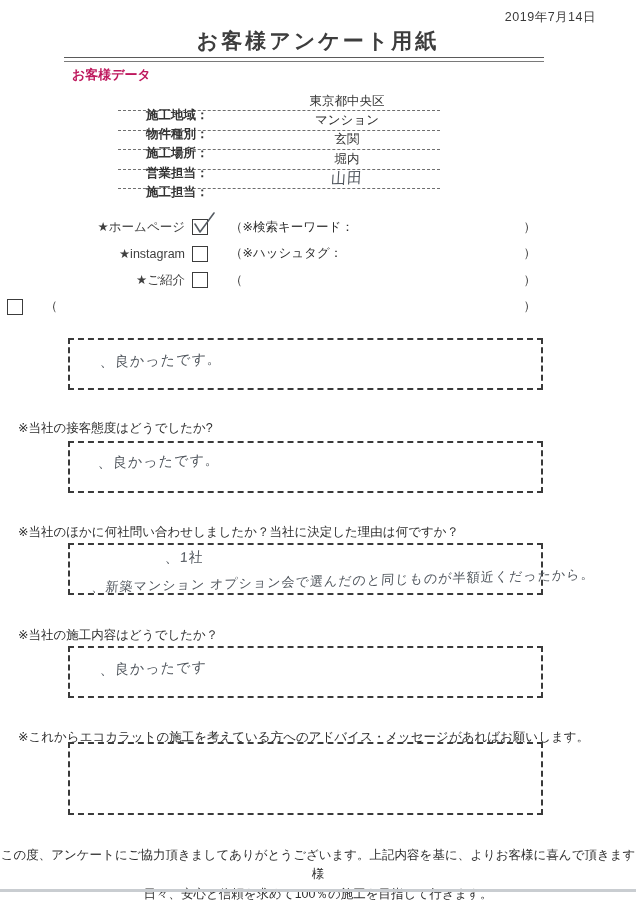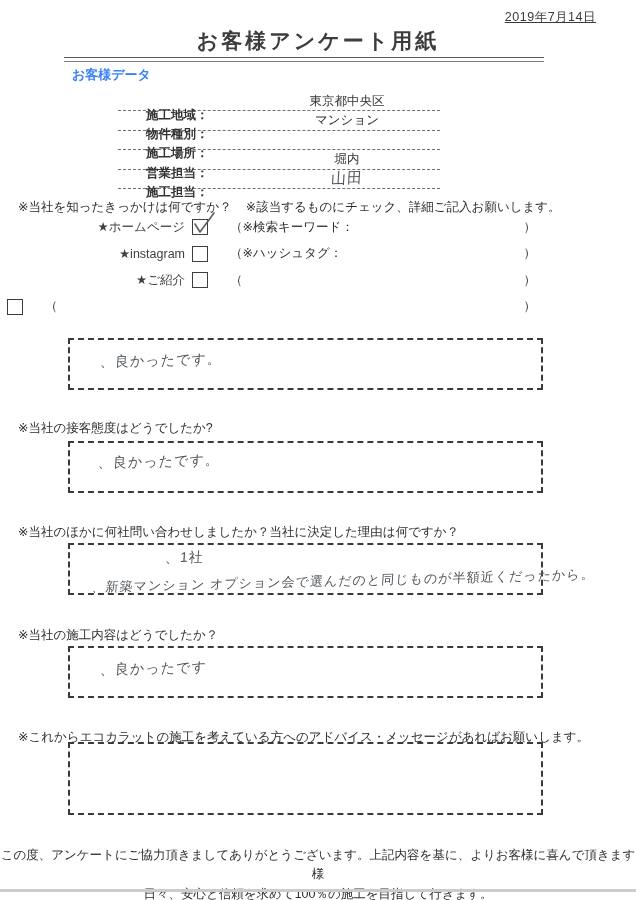--- a/index.html
+++ b/index.html
@@ -3,33 +3,33 @@
 <meta charset="utf-8">
 <style>
   html,body{margin:0;padding:0;}
   body{
     width:636px;height:900px;background:#ffffff;position:relative;
     font-family:"Liberation Sans","DejaVu Sans",sans-serif;
     color:#2e2e2e;overflow:hidden;
   }
   .page{position:absolute;inset:0;}
 
-  .date{position:absolute;top:9px;right:40px;font-size:12.5px;color:#3a3a3a;letter-spacing:.5px;text-decoration:underline;}
+  .date{position:absolute;top:9px;right:40px;font-size:12.5px;color:#3a3a3a;letter-spacing:.5px;}
 
   .title{
     position:absolute;top:27px;left:0;width:636px;text-align:center;
     font-family:"Liberation Serif","DejaVu Serif",serif;
     font-size:21px;letter-spacing:3px;color:#3d3d3d;font-weight:600;
   }
   .title-rule{
     position:absolute;top:57px;left:64px;width:480px;height:3px;
     border-top:1.5px solid #5a5a5a;border-bottom:1px solid #7a7a7a;
   }
 
-  .cust-heading{position:absolute;top:66px;left:72px;font-size:13px;font-weight:600;color:#3b82f6;}
+  .cust-heading{position:absolute;top:66px;left:72px;font-size:13px;font-weight:600;color:#be185d;}
 
   .data-table{position:absolute;top:92px;left:118px;width:322px;}
   .data-row{display:flex;align-items:center;height:18.4px;border-bottom:1px dashed #6f6f6f;font-size:12.5px;}
   .data-label{width:108px;padding-left:28px;color:#333;font-weight:600;margin-top:28px;}
   .data-value{flex:1;text-align:center;color:#333;}
 
   .hand{
     color:#50565d;
     transform:skewX(-5deg) rotate(-1.5deg);
     display:inline-block;
@@ -78,34 +78,32 @@
     <div class="data-row">
       <span class="data-label">施工地域：</span>
       <span class="data-value">東京都中央区</span>
     </div>
     <div class="data-row">
       <span class="data-label">物件種別：</span>
       <span class="data-value">マンション</span>
     </div>
     <div class="data-row">
       <span class="data-label">施工場所：</span>
+      <span class="data-value">玄関</span>
     </div>
     <div class="data-row">
       <span class="data-label">営業担当：</span>
       <span class="data-value">堀内</span>
     </div>
     <div class="data-row">
       <span class="data-label">施工担当：</span>
       <span class="data-value"><span class="hand" style="font-size:15px">山田</span></span>
     </div>
   </div>
 
-  <div class="q-label" style="top:199px">
-    <span>※当社を知ったきっかけは何ですか？</span><span class="q-note">※該当するものにチェック、詳細ご記入お願いします。</span>
-  </div>
 
   <div class="options">
     <div class="opt-row">
       <span class="opt-label">★ホームページ</span>
       <span class="checkbox">
         <svg width="26" height="26" viewBox="0 0 26 26">
           <path d="M4 13 L9 21 L23 2" fill="none" stroke="#555b62" stroke-width="1.6" stroke-linecap="round" stroke-linejoin="round"></path>
         </svg>
       </span>
       <span class="opt-detail">（※検索キーワード：</span>

